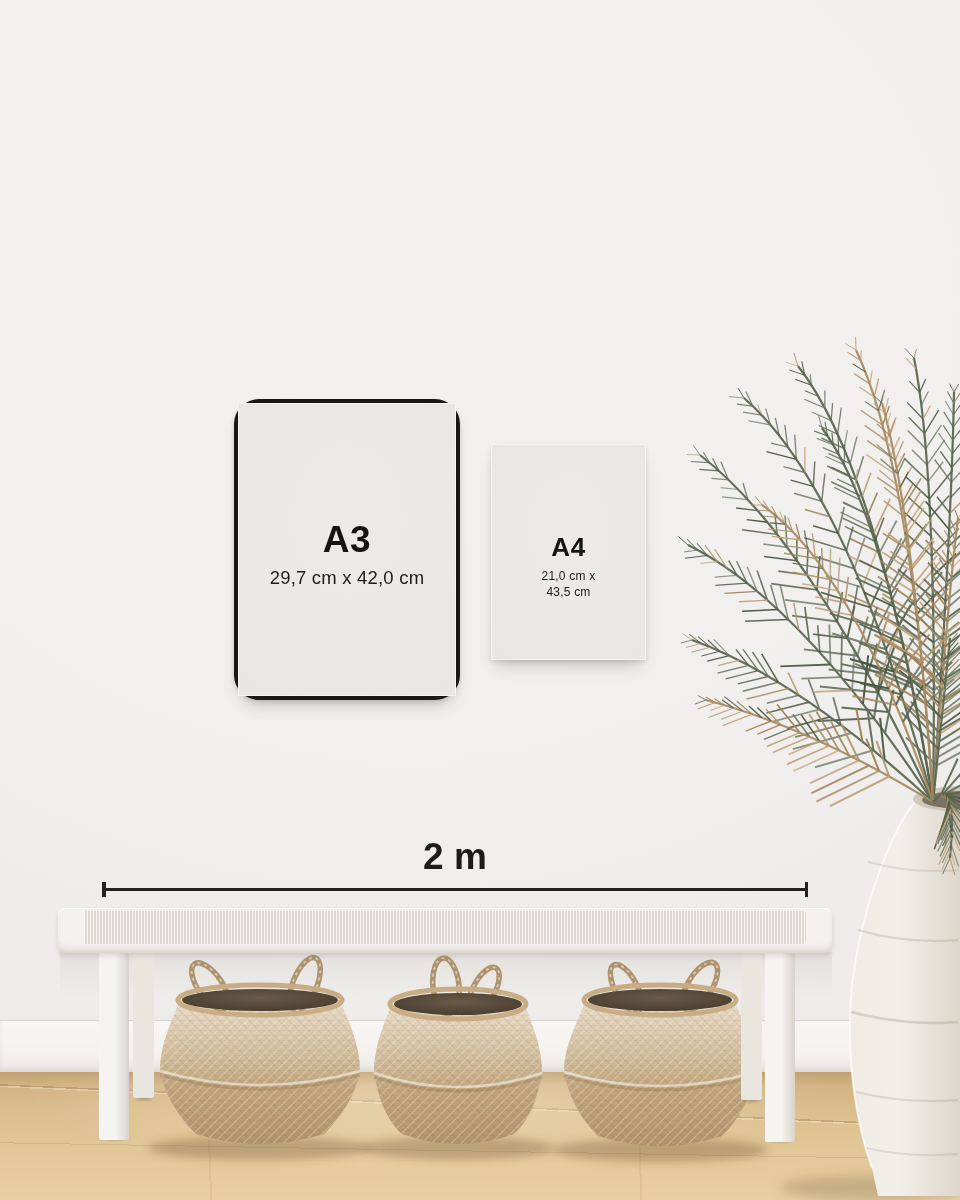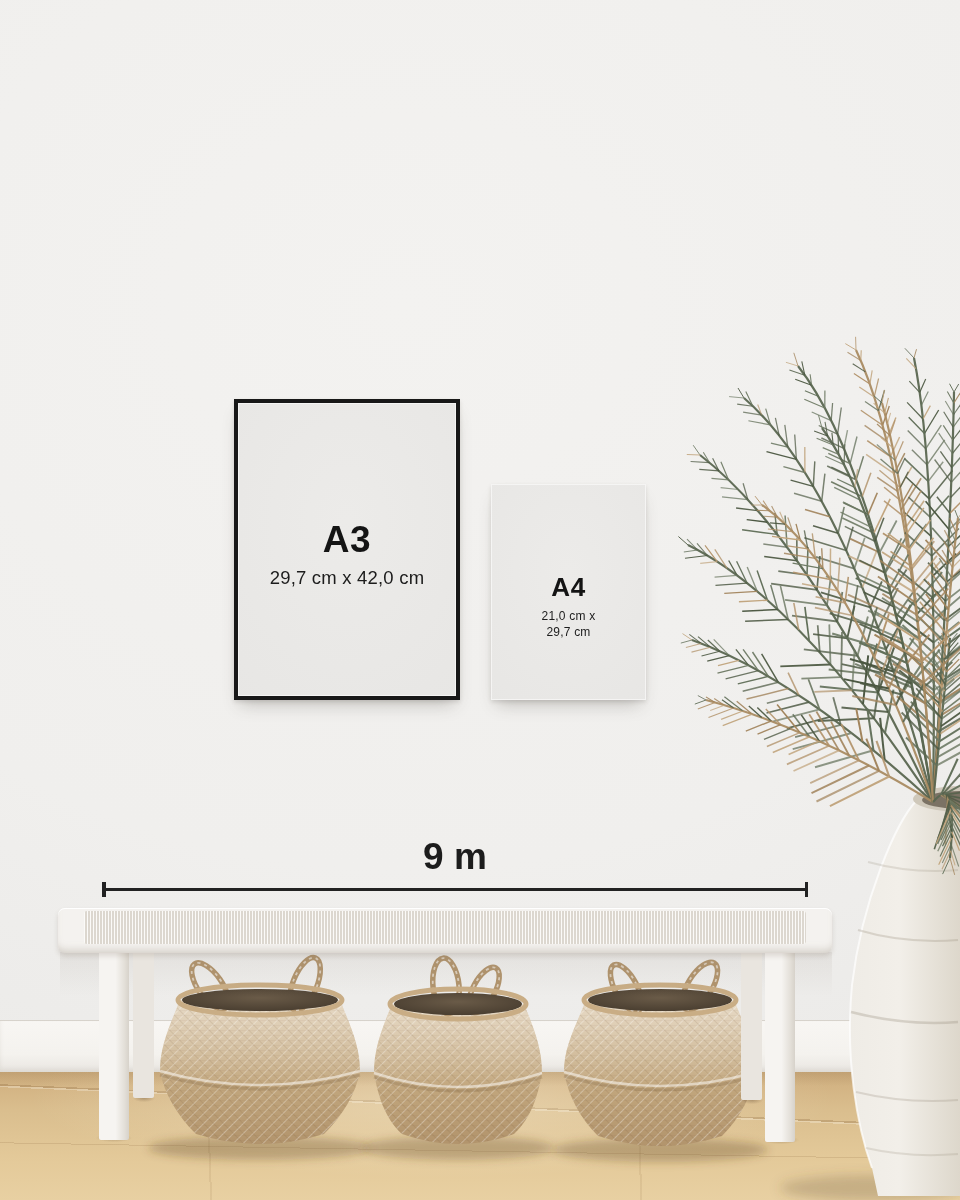--- a/index.html
+++ b/index.html
@@ -20,22 +20,22 @@
           repeating-linear-gradient(182.5deg,transparent 0 54px,rgba(125,88,47,.26) 54px 55.5px,rgba(255,252,245,.28) 55.5px 57px,transparent 57px 118px),
           repeating-linear-gradient(181deg,transparent 0 87px,rgba(125,88,47,.16) 87px 88px,transparent 88px 171px),
           repeating-linear-gradient(88deg,transparent 0 210px,rgba(125,88,47,.10) 210px 212px,transparent 212px 430px),
           linear-gradient(180deg,#cfae7e 0%,#dabe8e 30%,#e4ca9a 70%,#e8d0a2 100%);}
   .floor::before{content:"";position:absolute;left:0;top:0;width:100%;height:14px;
         background:linear-gradient(180deg,rgba(120,90,55,.16),transparent);}
 
   
   .frame{position:absolute;background:#181818;
          box-shadow:0 10px 16px -6px rgba(70,65,58,.28),0 2px 4px rgba(70,65,58,.14);}
-  .frame-a3{left:234px;top:399px;width:226px;height:301px;padding:4px;}
-  .frame-a4{left:491px;top:444px;width:155px;height:216px;margin-top:40px;}
+  .frame-a3{left:234px;top:399px;width:226px;height:301px;padding:4px;border-radius:25px;}
+  .frame-a4{left:491px;top:444px;width:155px;height:216px;}
   .paper{width:100%;height:100%;position:relative;display:flex;align-items:center;justify-content:center;
          background:radial-gradient(120% 120% at 50% 40%,#ecebe9 0%,#e7e6e4 70%,#e0dfdd 100%);
          box-shadow:inset 0 0 0 1px rgba(255,255,255,.55);}
   .fcontent{display:flex;flex-direction:column;align-items:center;text-align:center;}
   .frame-a3 .fcontent{transform:translateY(5px);}
   .frame-a4 .fcontent{transform:translateY(15px);}
   .flabel{font-weight:700;letter-spacing:.5px;color:#141414;line-height:1;}
   .frame-a3 .flabel{font-size:37px;}
   .frame-a4 .flabel{font-size:26px;}
   .fdims{font-weight:400;color:#1c1c1c;letter-spacing:.2px;}
@@ -841,21 +841,21 @@
     <div class="leg leg-rl"></div>
     <div class="leg leg-rr"></div>
     <div class="leg leg-fl"></div>
     <div class="leg leg-fr"></div>
     <div class="bench-slab">
       <div class="bench-weave"></div>
     </div>
   </div>
 
   <div class="scalebar">
-    <div class="scale-label">9 m</div>
+    <div class="scale-label">2 m</div>
     <div class="scale-line">
       <span class="cap capL"></span>
       <span class="cap capR"></span>
     </div>
   </div>
 
   <div class="frame frame-a3">
     <div class="paper">
       <div class="fcontent">
         <div class="flabel">A3</div>
@@ -865,19 +865,19 @@
       </div>
     </div>
   </div>
 
   <div class="frame frame-a4">
     <div class="paper">
       <div class="fcontent">
         <div class="flabel">A4</div>
         <div class="fdims">
           <span>21,0 cm x</span>
-          <span>29,7 cm</span>
+          <span>43,5 cm</span>
         </div>
       </div>
     </div>
   </div>
 
 </div>
 
 </body></html>

